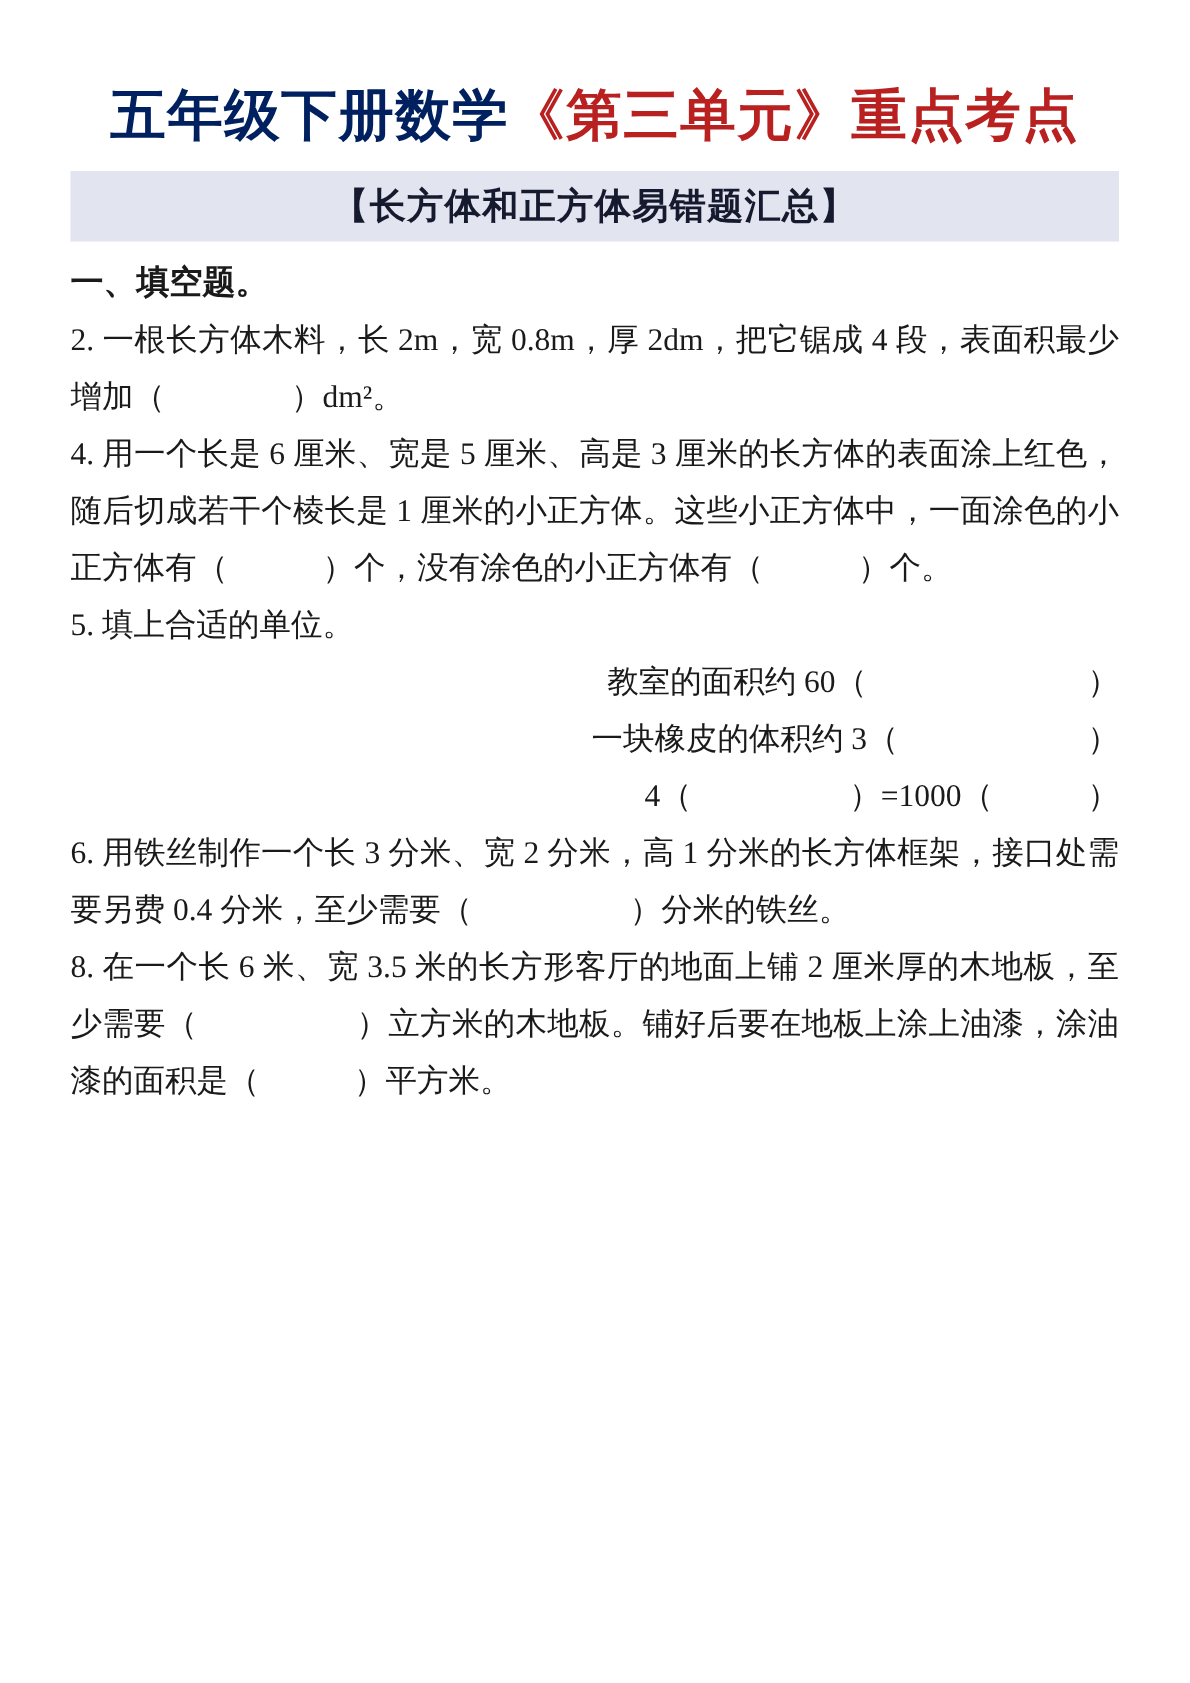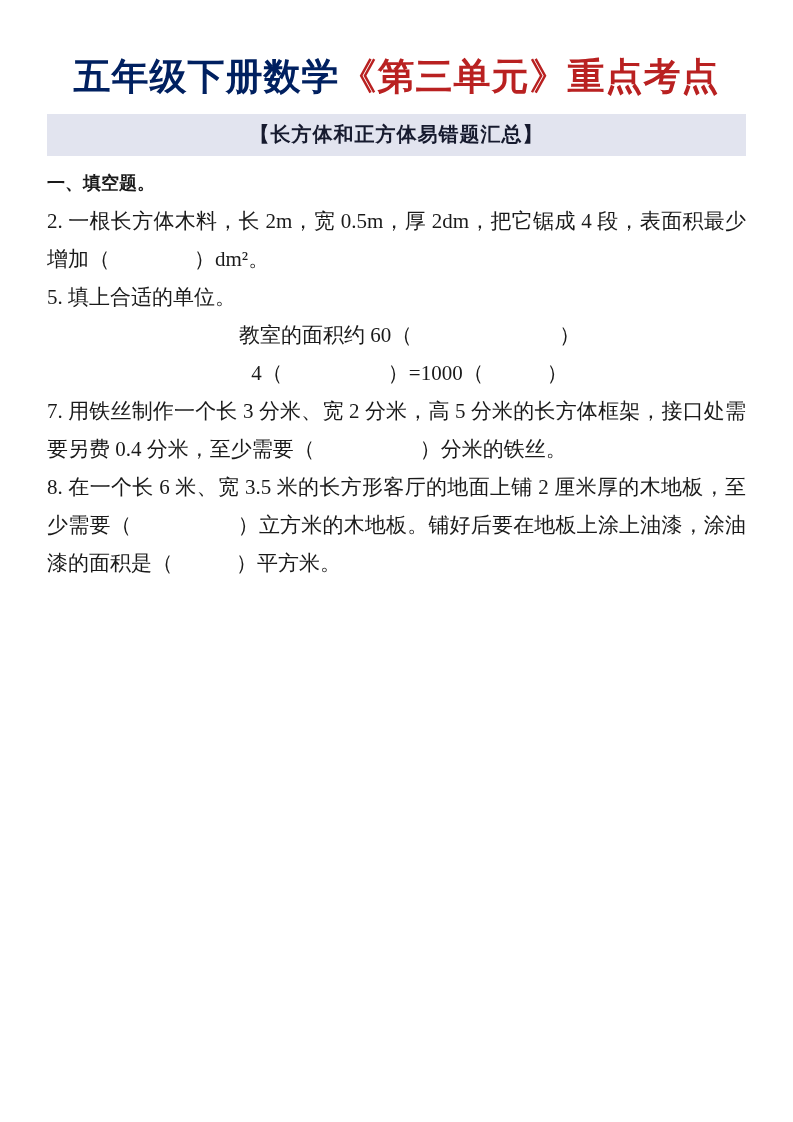--- a/index.html
+++ b/index.html
@@ -26,64 +26,66 @@
     font-size: 37px;
     font-weight: bold;
     letter-spacing: 1px;
     white-space: nowrap;
   }
   .title .t1 { color: var(--title_primary, #002060); }
   .title .t2 { color: var(--title_accent, #b92121); }
   .subtitle-band {
     background: var(--banner_bg, #e2e4ef);
     text-align: center;
-    font-size: 20px;
+    font-size: 24px;
     font-weight: bold;
     color: var(--banner_text, #161a2e);
     padding: 7px 0 8px 0;
     margin-bottom: 8px;
     letter-spacing: 1px;
   }
   .content {
     font-size: 21px;
     line-height: 38px;
     color: var(--body_text, #1a1a1a);
   }
   .section-heading {
     margin: 4px 0 0 0;
     font-weight: bold;
-    font-size: 18px;
+    font-size: 22px;
   }
   .q {
     margin: 0;
     text-align: justify;
   }
   .q.sub {
     padding-left: 26px;
-    text-align: center;
+    text-align: right;
   }
 </style>
 </head>
 <body>
 
 <div class="page">
 
   <h1 class="title"><span class="t1">五年级下册数学</span><span class="t2">《第三单元》重点考点</span></h1>
 
   <div class="subtitle-band">
     <span>【长方体和正方体易错题汇总】</span>
   </div>
 
   <div class="content">
     <p class="section-heading">一、填空题。</p>
 
-    <p class="q">2. 一根长方体木料，长 2m，宽 0.5m，厚 2dm，把它锯成 4 段，表面积最少增加（　　　　）dm²。</p>
+    <p class="q">2. 一根长方体木料，长 2m，宽 0.8m，厚 2dm，把它锯成 4 段，表面积最少增加（　　　　）dm²。</p>
+    <p class="q">4. 用一个长是 6 厘米、宽是 5 厘米、高是 3 厘米的长方体的表面涂上红色，随后切成若干个棱长是 1 厘米的小正方体。这些小正方体中，一面涂色的小正方体有（　　　）个，没有涂色的小正方体有（　　　）个。</p>
 
     <p class="q">5. 填上合适的单位。</p>
     <p class="q sub">教室的面积约 60（　　　　　　　）</p>
+    <p class="q sub">一块橡皮的体积约 3（　　　　　　）</p>
     <p class="q sub">4（　　　　　）=1000（　　　）</p>
 
 
-    <p class="q">7. 用铁丝制作一个长 3 分米、宽 2 分米，高 5 分米的长方体框架，接口处需要另费 0.4 分米，至少需要（　　　　　）分米的铁丝。</p>
+    <p class="q">6. 用铁丝制作一个长 3 分米、宽 2 分米，高 1 分米的长方体框架，接口处需要另费 0.4 分米，至少需要（　　　　　）分米的铁丝。</p>
     <p class="q">8. 在一个长 6 米、宽 3.5 米的长方形客厅的地面上铺 2 厘米厚的木地板，至少需要（　　　　　）立方米的木地板。铺好后要在地板上涂上油漆，涂油漆的面积是（　　　）平方米。</p>
   </div>
 
 </div>
 
 </body></html>

